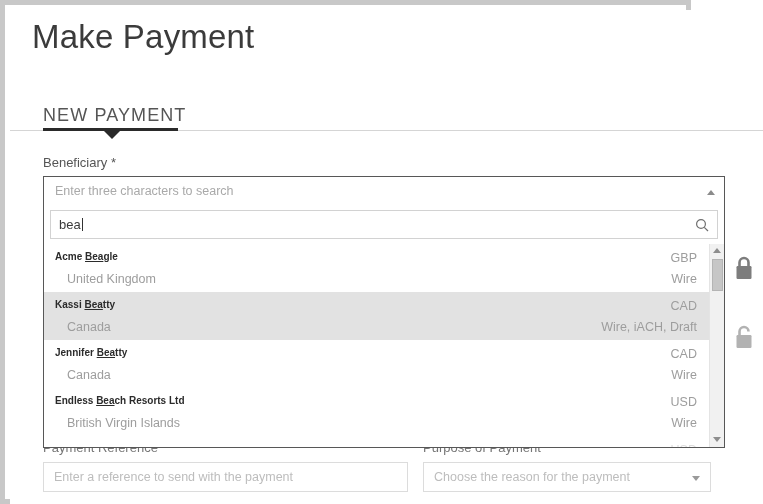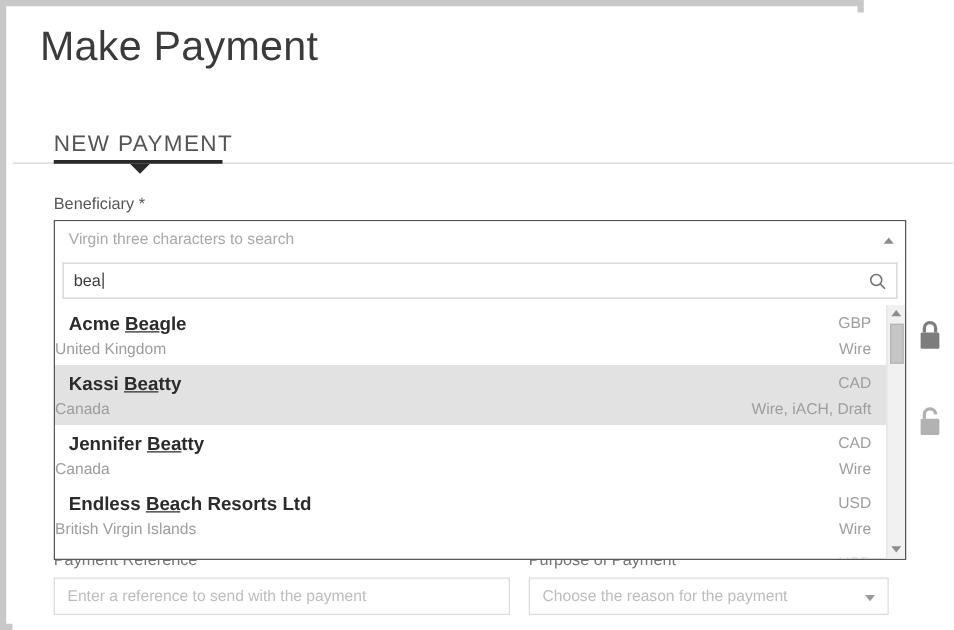--- a/index.html
+++ b/index.html
@@ -215,29 +215,29 @@
   .result-row {
     position: relative;
     height: 48px;
     box-sizing: border-box;
   }
   .result-row.selected { background: #e2e2e2; }
   .r-name {
     position: absolute;
     left: 11px;
     top: 7px;
-    font-size: 15px;
+    font-size: 10px;
     font-weight: bold;
     color: #2b2b2b;
     white-space: nowrap;
   }
   .r-name u { text-decoration: underline; }
   .r-country {
     position: absolute;
-    left: 0;
+    left: 23px;
     top: 28px;
     font-size: 12.5px;
     color: #9d9d9d;
     white-space: nowrap;
   }
   .r-currency {
     position: absolute;
     right: 12px;
     top: 7px;
     font-size: 12.5px;
@@ -316,21 +316,21 @@
 
     <div class="field-label label-purpose">Purpose of Payment</div>
     <div class="text-input input-purpose">
       <span>Choose the reason for the payment</span>
       <span class="select-caret"></span>
     </div>
 
     <div class="combo">
 
       <div class="combo-header">
-        <span class="combo-placeholder">Virgin three characters to search</span>
+        <span class="combo-placeholder">Enter three characters to search</span>
         <span class="combo-caret-up"></span>
       </div>
 
       <div class="search-wrap">
         <span class="search-value"><span>bea</span><span class="caret-bar"></span></span>
         <span class="search-icon">
           <svg width="14" height="14" viewBox="0 0 14 14">
             <circle cx="6" cy="6" r="4.4" fill="none" stroke="#6f6f6f" stroke-width="1.2"></circle>
             <line x1="9.3" y1="9.3" x2="13" y2="13" stroke="#6f6f6f" stroke-width="1.2"></line>
           </svg>

